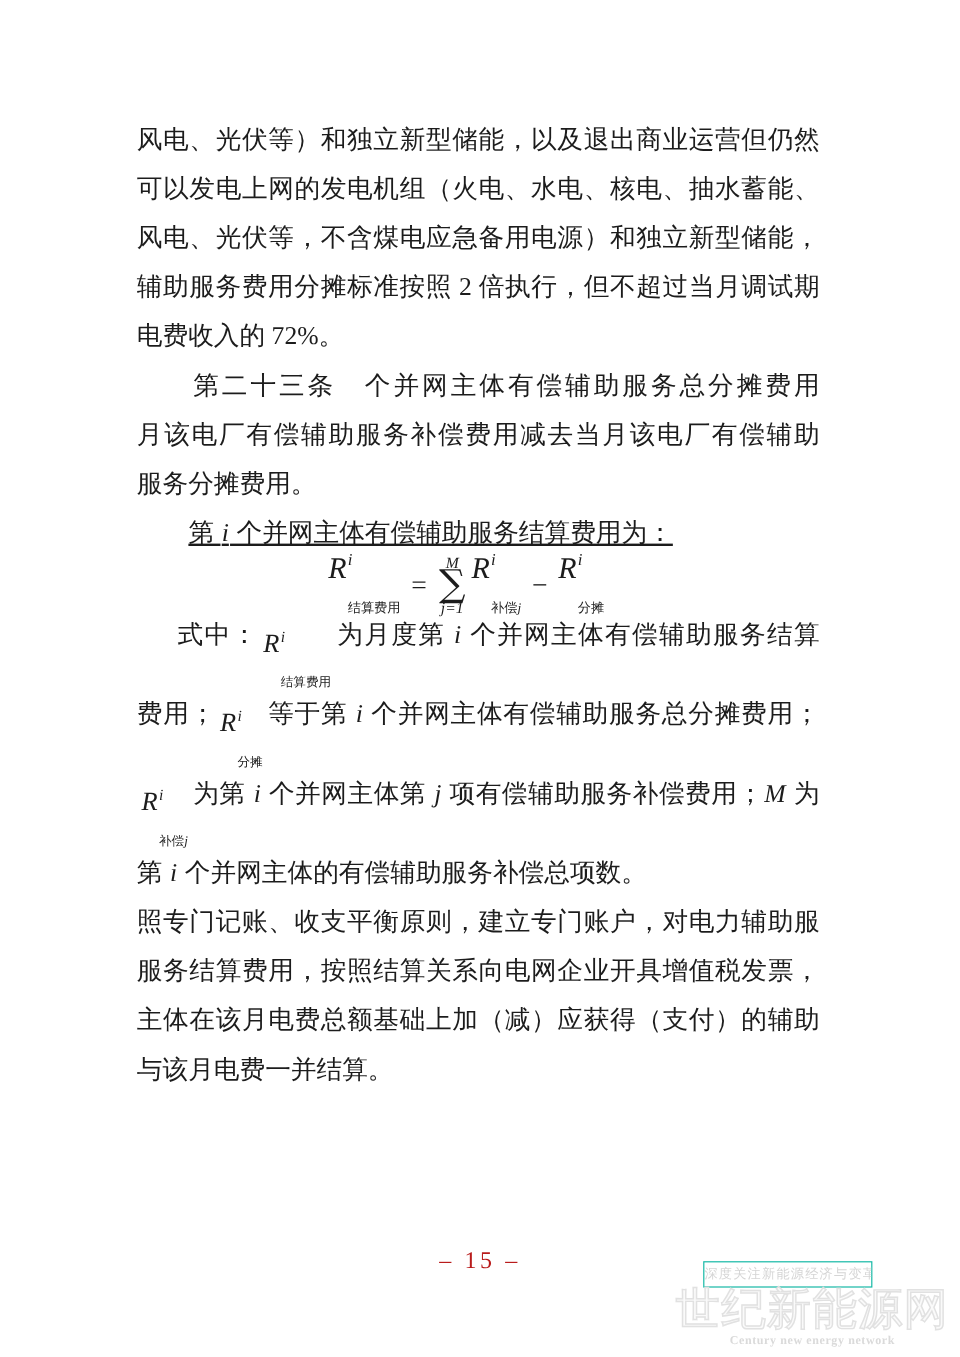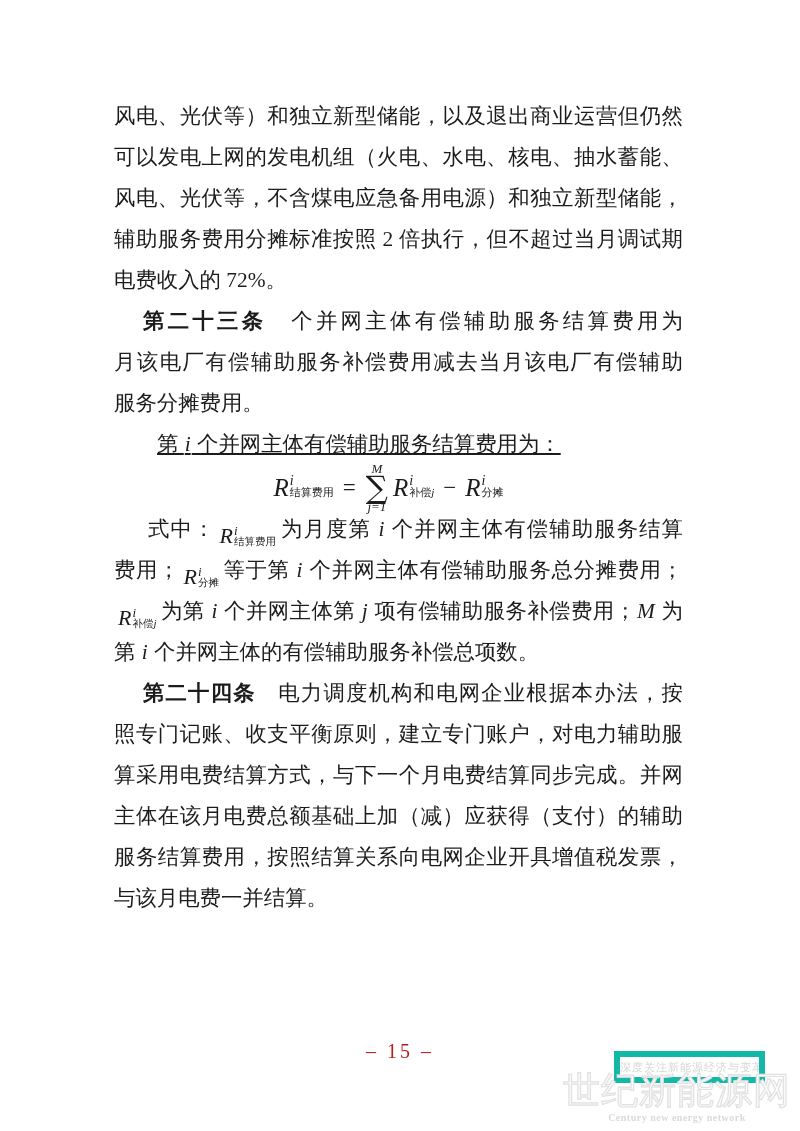--- a/index.html
+++ b/index.html
@@ -7,28 +7,28 @@
     position:relative;width:800px;height:1131px;background:#ffffff;overflow:hidden;
     font-family:"Liberation Serif","DejaVu Serif",serif;color:#1c1c1c;
   }
   .content{position:absolute;left:114px;top:96px;width:569px;}
   .para{margin:0;}
   .line{
     font-size:21.4px;line-height:41px;
     text-align:justify;text-align-last:justify;
   }
   .line.short{text-align:left;text-align-last:left;}
-  .bold{font-weight:700;font-family:"Liberation Sans","DejaVu Sans",sans-serif;}
+  .bold{font-weight:400;font-family:"Liberation Sans","DejaVu Sans",sans-serif;margin-left:18px;}
   .var{font-style:italic;font-family:"Liberation Serif","DejaVu Serif",serif;padding:0 1px;}
   
   .math{display:inline-flex;align-items:flex-start;margin:0 4px;vertical-align:-7px;}
   .mbase{font-size:22px;font-style:italic;line-height:22px;}
   .msk{display:inline-flex;flex-direction:column;align-items:flex-start;margin-left:1px;}
   .msup{font-size:13px;font-style:italic;line-height:11px;}
-  .msub{font-size:10.5px;line-height:11px;white-space:nowrap;letter-spacing:0;}
+  .msub{font-size:10.5px;line-height:11px;white-space:nowrap;letter-spacing:0;margin-top:28px;}
   .msub .var{font-size:11px;padding:0;}
   
   .formula{
     height:44px;display:flex;align-items:center;justify-content:center;
     margin:0;overflow:visible;transform:translateX(-10px);
   }
   .formula .math{margin:0 2px;vertical-align:0;align-items:flex-start;}
   .formula .mbase{font-size:25px;line-height:25px;}
   .formula .msup{font-size:14px;line-height:12px;}
   .formula .msub{font-size:11px;line-height:11px;}
@@ -37,22 +37,22 @@
   .fsigma{font-size:31px;line-height:25px;font-family:"DejaVu Serif",serif;}
   .flower{font-size:13px;font-style:italic;line-height:13px;}
   .fop{font-size:23px;margin:0 7px;line-height:25px;}
   
   .page-number{
     position:absolute;left:0;top:1040px;width:100%;text-align:center;
     font-size:20px;letter-spacing:3px;color:#b91c1c;
   }
   
   .wm-badge{
-    position:absolute;left:614px;top:1051px;width:139px;height:20px;
-    border:6px solid #14b8a6;font-size:11px;line-height:20px;text-align:center;
+    position:absolute;left:586px;top:1051px;width:139px;height:20px;
+    border:1px solid #14b8a6;font-size:11px;line-height:20px;text-align:center;
     color:#d5d5d5;font-family:"Liberation Sans","DejaVu Sans",sans-serif;
     letter-spacing:1px;overflow:hidden;white-space:nowrap;
   }
   .wm-title{
     position:absolute;left:561px;top:1070px;width:232px;text-align:center;
     font-size:37px;line-height:42px;font-weight:400;
     font-family:"Liberation Sans","DejaVu Sans",sans-serif;
     color:#fafafa;-webkit-text-stroke:1.2px #e1e1e1;letter-spacing:1px;white-space:nowrap;
   }
   .wm-sub{
@@ -67,21 +67,21 @@
   <main class="content">
     <div>
         <div class="para">
           <div class="line"><span>风电、光伏等）和独立新型储能，以及退出商业运营但仍然</span></div>
           <div class="line"><span>可以发电上网的发电机组（火电、水电、核电、抽水蓄能、</span></div>
           <div class="line"><span>风电、光伏等，不含煤电应急备用电源）和独立新型储能，</span></div>
           <div class="line"><span>辅助服务费用分摊标准按照 2 倍执行，但不超过当月调试期</span></div>
           <div class="line short"><span>电费收入的 72%。</span></div>
         </div>
         <div class="para">
-          <div class="line" style="padding-left: 29px;"><span class="bold">第二十三条</span><span>　个并网主体有偿辅助服务结算费用为</span></div>
+          <div class="line" style="padding-left: 29px;"><span class="bold">第二十三条</span><span>　个并网主体有偿辅助服务总分摊费用</span></div>
           <div class="line"><span>月该电厂有偿辅助服务补偿费用减去当月该电厂有偿辅助</span></div>
           <div class="line short"><span>服务分摊费用。</span></div>
         </div>
         <div class="para">
           <div class="line short" style="padding-left: 43px; text-decoration: underline;"><span>第 </span><span class="var">i</span><span> 个并网主体有偿辅助服务结算费用为：</span></div>
         </div>
         <div class="formula">
           <span class="math">
             <i class="mbase">R</i>
             <span class="msk">
@@ -129,25 +129,23 @@
           <div class="line"><span class="math">
               <i class="mbase">R</i>
               <span class="msk">
                 <span class="msup">i</span>
                 <span class="msub">补偿<i class="var">j</i></span>
               </span>
             </span><span>为第 </span><span class="var">i</span><span> 个并网主体第 </span><span class="var">j</span><span> 项有偿辅助服务补偿费用；</span><span class="var">M</span><span> 为</span></div>
           <div class="line short"><span>第 </span><span class="var">i</span><span> 个并网主体的有偿辅助服务补偿总项数。</span></div>
         </div>
         <div class="para">
-          <div class="line" style="padding-left: 29px;"><span class="bold">第二十四条</span><span>　电力调度机构和电网企业根据本办法，按</span></div>
           <div class="line"><span>照专门记账、收支平衡原则，建立专门账户，对电力辅助服</span></div>
-          <div class="line"><span>算采用电费结算方式，与下一个月电费结算同步完成。并网</span></div>
+          <div class="line"><span>服务结算费用，按照结算关系向电网企业开具增值税发票，</span></div>
           <div class="line"><span>主体在该月电费总额基础上加（减）应获得（支付）的辅助</span></div>
-          <div class="line"><span>服务结算费用，按照结算关系向电网企业开具增值税发票，</span></div>
           <div class="line short"><span>与该月电费一并结算。</span></div>
         </div>
       </div>
   </main>
 
   <div class="page-number">– 15 –</div>
 
   <div class="wm-badge">深度关注新能源经济与变革</div>
   <div class="wm-title">世纪新能源网</div>
   <div class="wm-sub">Century new energy network</div>

